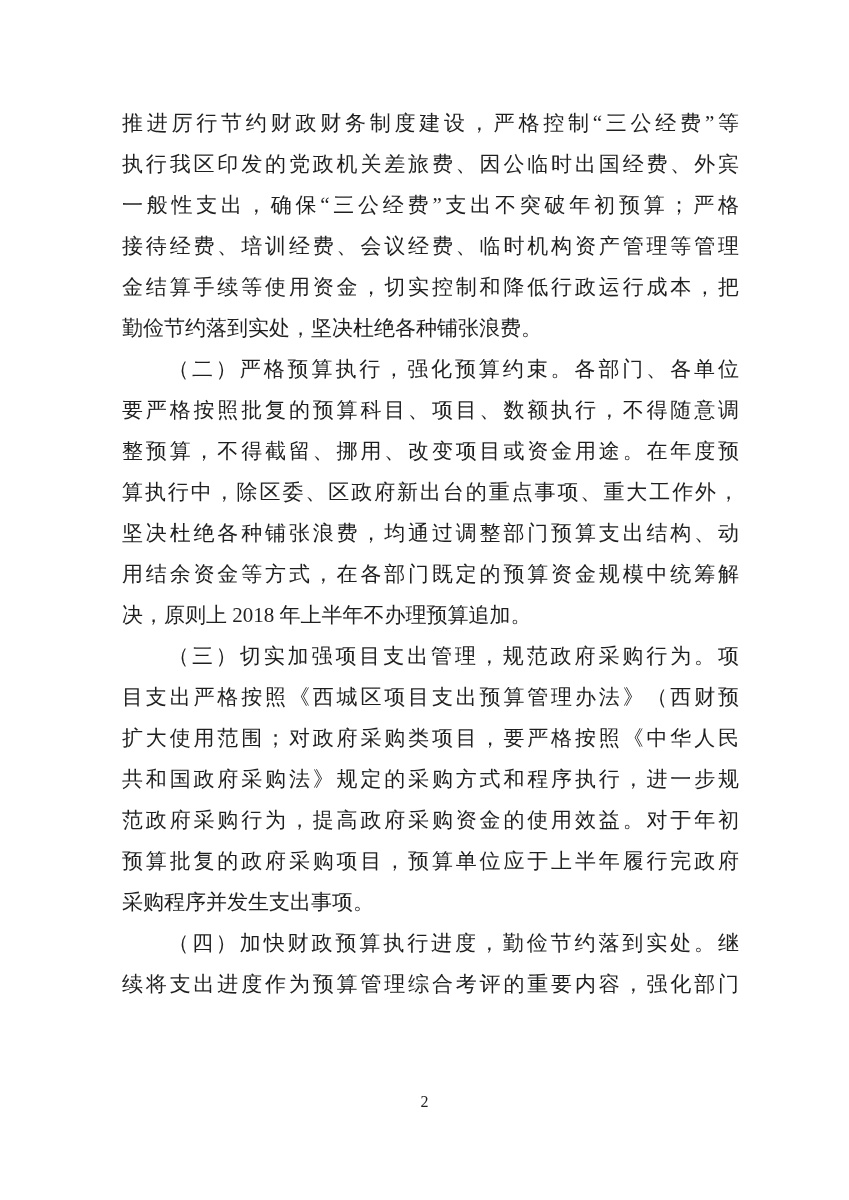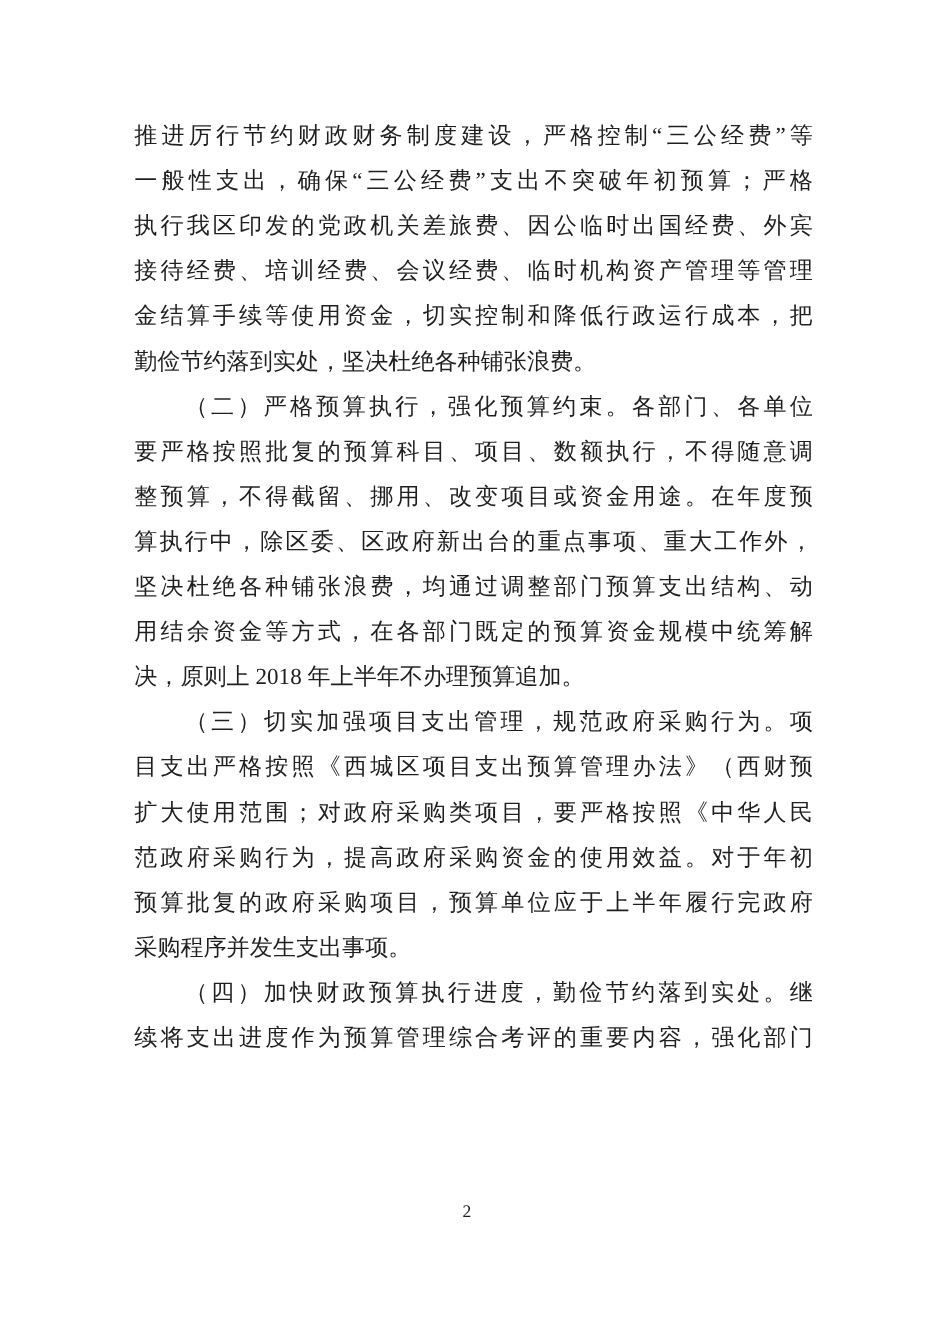--- a/index.html
+++ b/index.html
@@ -50,35 +50,36 @@
     line-height: 20px;
     color: #1f1f1f;
   }
 </style>
 </head>
 <body>
 
 <div class="page">
   <div class="textblock">
     <div class="line just">推进厉行节约财政财务制度建设，严格控制“三公经费”等</div>
+    <div class="line just">执行我区印发的党政机关差旅费、因公临时出国经费、外宾</div>
     <div class="line just">一般性支出，确保“三公经费”支出不突破年初预算；严格</div>
-    <div class="line just">执行我区印发的党政机关差旅费、因公临时出国经费、外宾</div>
     <div class="line just">接待经费、培训经费、会议经费、临时机构资产管理等管理</div>
     <div class="line just">金结算手续等使用资金，切实控制和降低行政运行成本，把</div>
     <div class="line short">勤俭节约落到实处，坚决杜绝各种铺张浪费。</div>
     <div class="line just indent">（二）严格预算执行，强化预算约束。各部门、各单位</div>
     <div class="line just">要严格按照批复的预算科目、项目、数额执行，不得随意调</div>
     <div class="line just">整预算，不得截留、挪用、改变项目或资金用途。在年度预</div>
     <div class="line just">算执行中，除区委、区政府新出台的重点事项、重大工作外，</div>
     <div class="line just">坚决杜绝各种铺张浪费，均通过调整部门预算支出结构、动</div>
     <div class="line just">用结余资金等方式，在各部门既定的预算资金规模中统筹解</div>
     <div class="line short">决，原则上 2018 年上半年不办理预算追加。</div>
     <div class="line just indent">（三）切实加强项目支出管理，规范政府采购行为。项</div>
     <div class="line just">目支出严格按照《西城区项目支出预算管理办法》（西财预</div>
     <div class="line just">扩大使用范围；对政府采购类项目，要严格按照《中华人民</div>
+    <div class="line just">共和国政府采购法》规定的采购方式和程序执行，进一步规</div>
     <div class="line just">范政府采购行为，提高政府采购资金的使用效益。对于年初</div>
     <div class="line just">预算批复的政府采购项目，预算单位应于上半年履行完政府</div>
     <div class="line short">采购程序并发生支出事项。</div>
     <div class="line just indent">（四）加快财政预算执行进度，勤俭节约落到实处。继</div>
     <div class="line just">续将支出进度作为预算管理综合考评的重要内容，强化部门</div>
   </div>
   <div class="pagenum">2</div>
 </div>
 
 </body></html>

